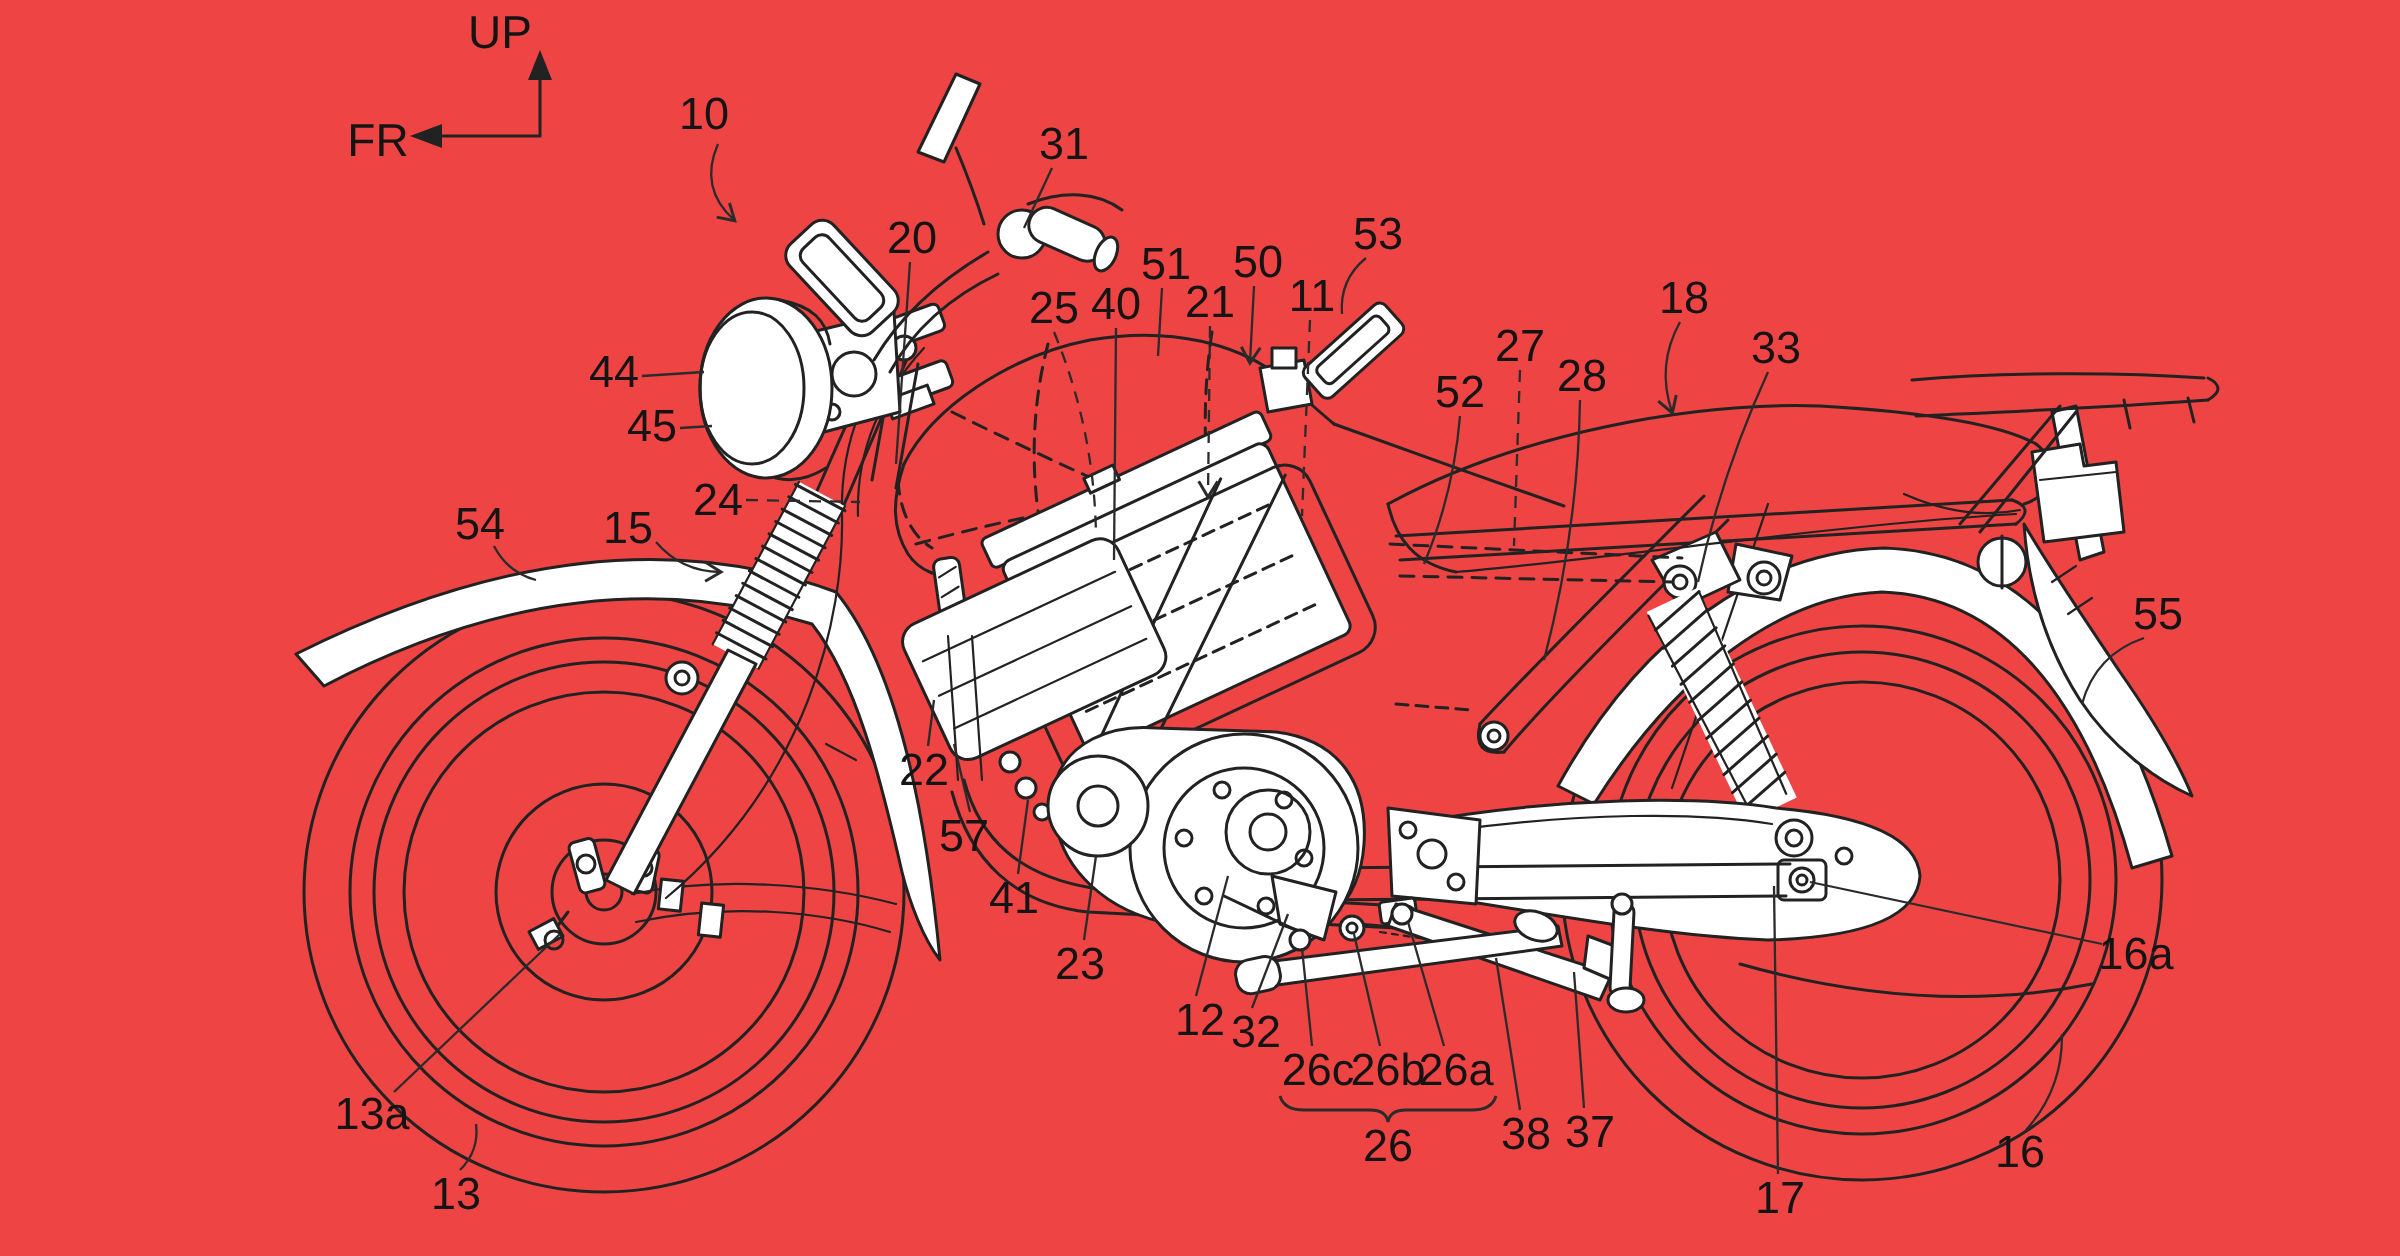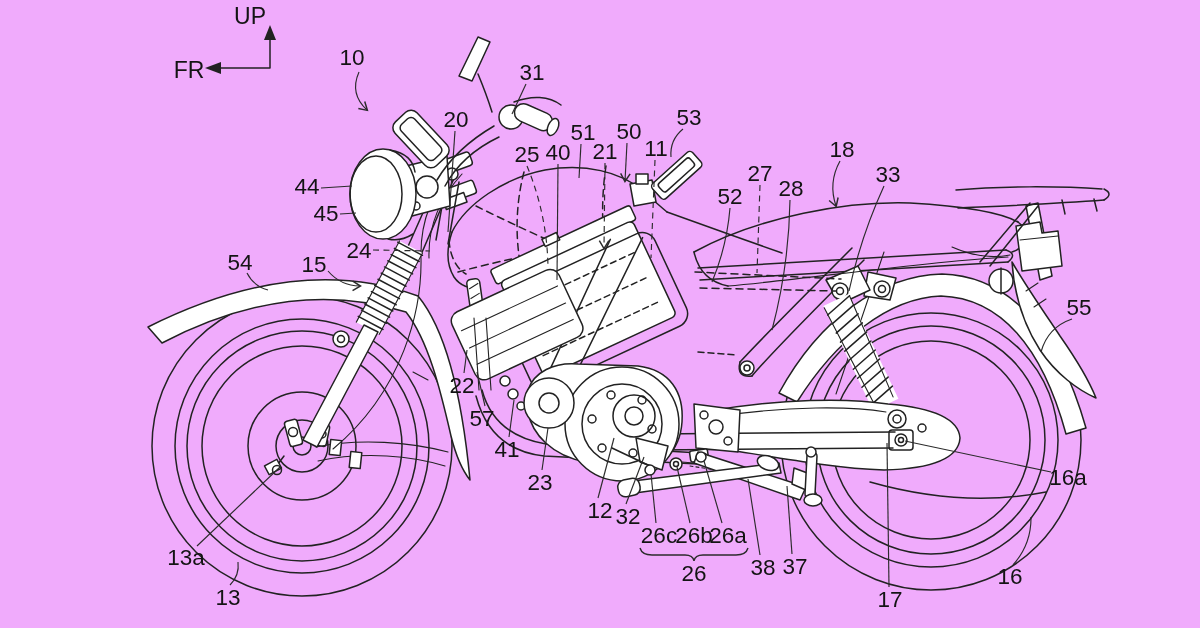--- a/index.html
+++ b/index.html
@@ -1,16 +1,16 @@
 <!DOCTYPE html>
 <html><head>
 <meta charset="utf-8">
 <style>
   html,body{margin:0;padding:0;background:#ffffff;}
-  .stage{position:relative;width:1200px;height:628px;background:#f0abfc;overflow:hidden;}
+  .stage{position:relative;width:1200px;height:628px;background:#ef4444;overflow:hidden;}
   svg{display:block;}
   .art{stroke:#222;stroke-width:1.5;fill:none;stroke-linecap:round;stroke-linejoin:round;}
   .thin{stroke-width:1.1;}
   .wfill{fill:#ffffff;}
   .dash{stroke-dasharray:7 5;}
   .dash2{stroke-dasharray:6 4;}
   .ref-label{font-family:"Liberation Sans",sans-serif;font-size:22.5px;fill:#141414;
              text-anchor:middle;dominant-baseline:central;}
   .dir-label{font-family:"Liberation Sans",sans-serif;font-size:23px;fill:#141414;
              text-anchor:middle;dominant-baseline:central;}

